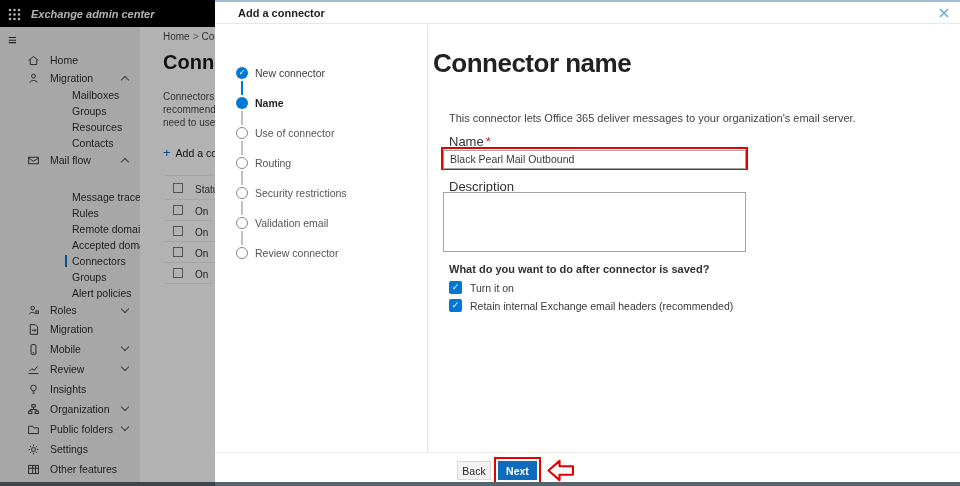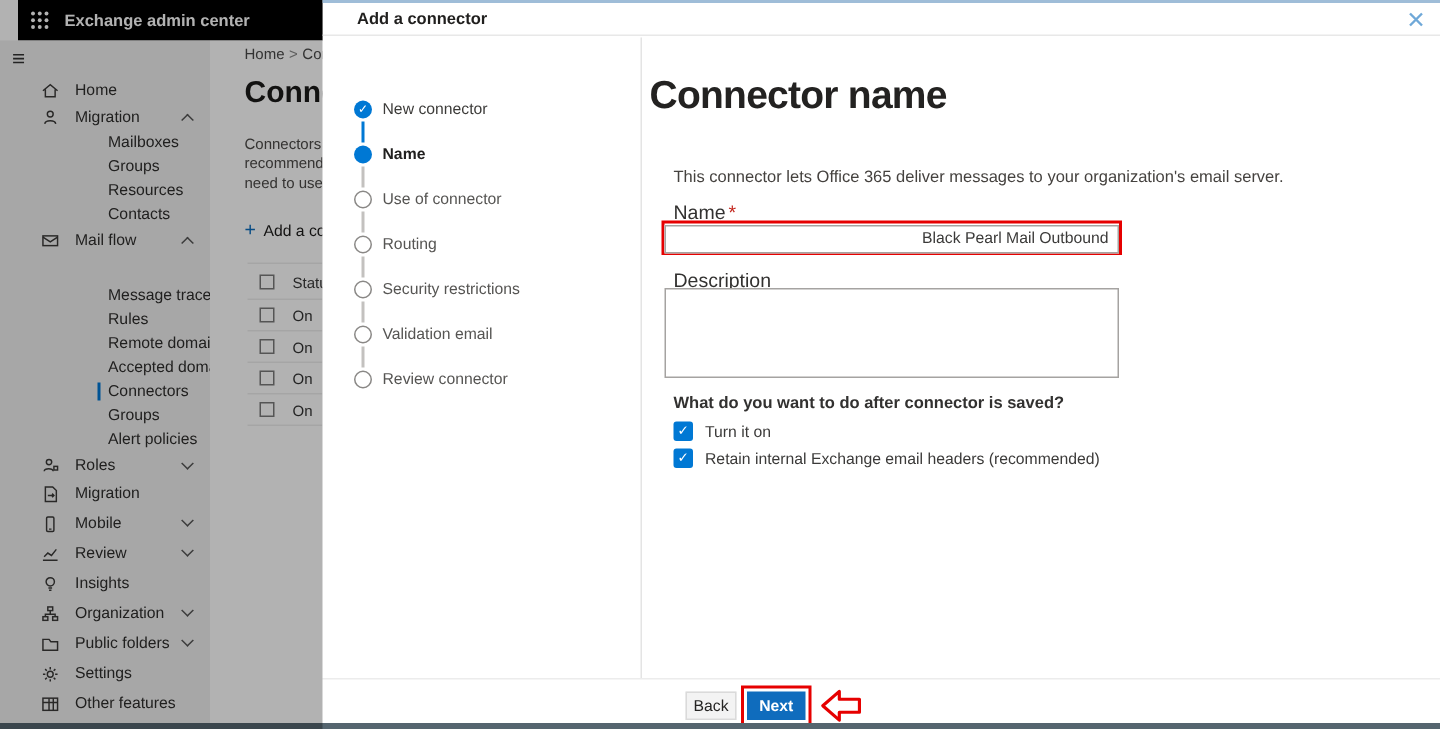--- a/index.html
+++ b/index.html
@@ -1,22 +1,22 @@
 <!DOCTYPE html>
 <html><head>
 <meta charset="utf-8">
 <style>
   * { margin:0; padding:0; box-sizing:border-box; }
   html,body { width:960px; height:486px; }
   body { font-family:"Liberation Sans", sans-serif; background:#fff; }
   #screen { position:relative; width:960px; height:486px; overflow:hidden; background:#fff; }
 
   
-  .topbar { position:absolute; left:12px; top:0; width:215px; height:27px; background:#000; z-index:1;
-            display:flex; align-items:center; }
+  .topbar { position:absolute; left:0; top:0; width:215px; height:27px; background:#000; z-index:1;
+            display:flex; align-items:center;font-style:italic; }
   .waffle { width:13px; height:13px; margin-left:8px; display:inline-block; }
   .topbar-title { color:#fff; font-size:11px; font-weight:bold; margin-left:10px; white-space:nowrap; }
 
   
   .sidebar { position:absolute; left:0; top:27px; width:140px; height:459px; background:#f0f0f0; z-index:1; overflow:hidden; }
   .hamburger { height:18px; margin:4px 0 2px 0; padding-left:8px; font-size:15px; color:#333; line-height:18px; cursor:pointer; }
   .sitem { position:relative; display:flex; align-items:center; padding-left:27px; color:#2f2e2d; font-size:10.5px; white-space:nowrap; cursor:pointer; }
   .sitem.top { height:18px; }
   .sitem.top2 { height:20px; }
   .sitem.sub { height:16px; padding-left:72px; }
@@ -69,21 +69,21 @@
   .connline.blue { background:#0078d4; }
 
   
   .dc-heading { position:absolute; left:218px; top:48px; font-size:26px; font-weight:bold; color:#232221; letter-spacing:-0.5px; }
   .dc-intro { position:absolute; left:234px; top:93px; font-size:11px; color:#45423f;margin-top:19px; }
   .dc-label { position:absolute; font-size:13px; font-weight:normal; color:#323130; }
   .dc-name-label { left:234px; top:134px; }
   .req { color:#c4261d; margin-left:2px; }
   .red-annot-box { position:absolute; left:226px; top:147px; width:307px; height:23px; border:2px solid #e60000; }
   .name-input { width:100%; height:100%; border:1px solid #a5a3a1; font-family:"Liberation Sans",sans-serif;
-                font-size:10.5px; color:#3b3a39; padding:0 6px; outline:none;text-align:right; }
+                font-size:10.5px; color:#3b3a39; padding:0 6px; outline:none; }
   .dc-desc-label { left:234px; top:179px; }
   .desc-area { position:absolute; left:228px; top:192px; width:303px; height:60px; border:1px solid #a5a3a1;
                resize:none; font-family:"Liberation Sans",sans-serif; font-size:10.5px; outline:none; }
   .dc-question { position:absolute; left:234px; top:263px; font-size:11px; font-weight:bold; color:#323130; }
   .cb-row { position:absolute; left:234px; height:13px; display:flex; align-items:center; cursor:pointer; }
   .cb-row1 { top:281px; } .cb-row2 { top:299px; }
   .cbx { width:13px; height:13px; background:#0078d4; border-radius:2px; color:#fff; font-size:9px;
          line-height:13px; text-align:center; flex:none; }
   .cb-lab { margin-left:8px; font-size:10.5px; color:#3b3a39; white-space:nowrap; }
 

